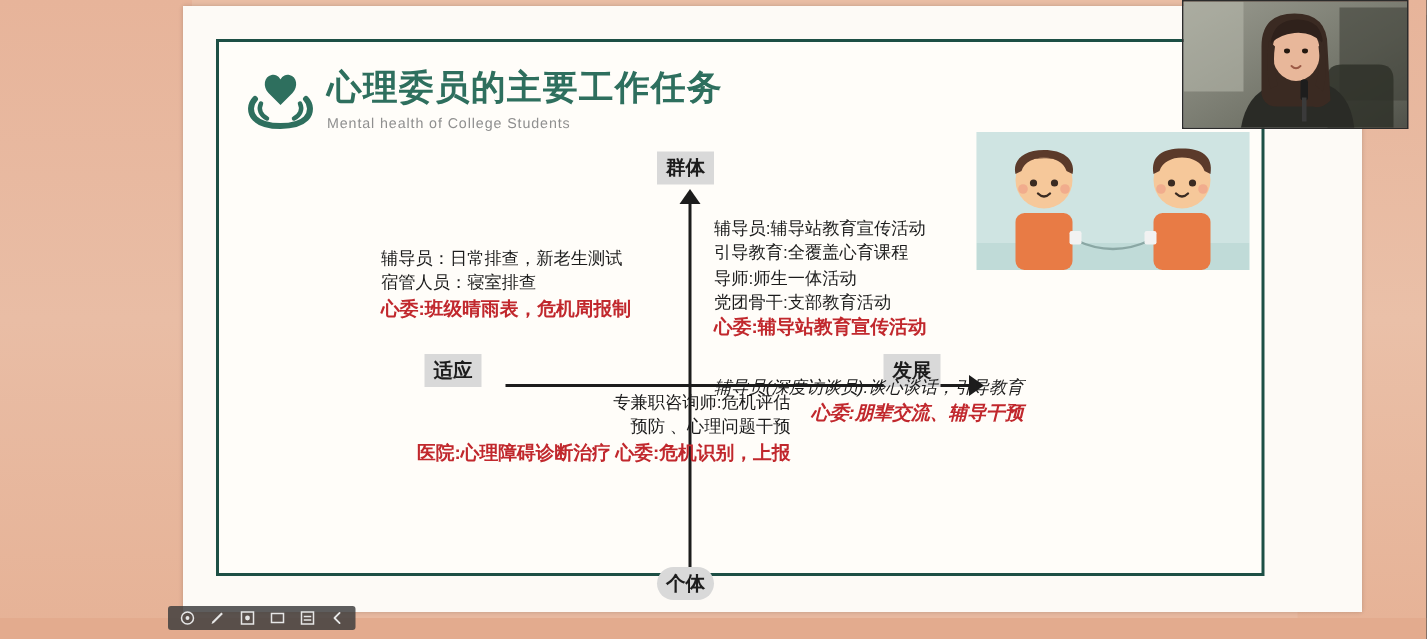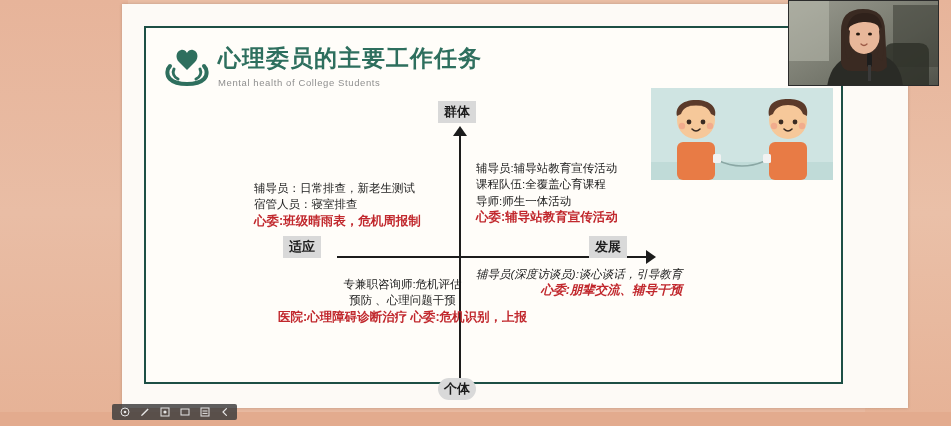--- a/index.html
+++ b/index.html
@@ -133,30 +133,29 @@
   .lbl-left   { left: 137px; top: 208px; }
   .lbl-right  { left: 443px; top: 208px; }
 
   
   .qblock {
     position: absolute;
     font-size: 11.5px;
     line-height: 1.42;
     color: #1c1c1c;
     white-space: nowrap;
-    margin-top: 15px;
   }
   .qblock .hl {
     color: #c1282d;
     font-weight: bold;
     font-size: 12.5px;
   }
   .q-tl { left: 108px; top: 137px; text-align: left; }
   .q-tr { left: 330px; top: 117px; text-align: left; }
-  .q-bl { left: 132px; top: 233px; text-align: center; }
+  .q-bl { left: 132px; top: 233px; text-align: right; }
   .q-br { left: 330px; top: 223px; text-align: right; font-style: italic; }
   .q-bl .hl { display: inline-block; }
 
   
   .kids {
     position: absolute;
     right: 8px; top: 60px;
     width: 182px; height: 92px;
     background: #cfe4e2;
     overflow: hidden;
@@ -235,22 +234,23 @@
       <div class="axis-label lbl-right">发展</div>
 
       <div class="qblock q-tl">
         <div>辅导员：日常排查，新老生测试</div>
         <div>宿管人员：寝室排查</div>
         <div class="hl">心委:班级晴雨表，危机周报制</div>
       </div>
 
       <div class="qblock q-tr">
         <div>辅导员:辅导站教育宣传活动</div>
-        <div>课程队伍:全覆盖心育课程</div>
+        <div>引导教育:全覆盖心育课程</div>
         <div>导师:师生一体活动</div>
+        <div>党团骨干:支部教育活动</div>
         <div class="hl">心委:辅导站教育宣传活动</div>
       </div>
 
       <div class="qblock q-bl">
         <div>专兼职咨询师:危机评估</div>
         <div>预防 、心理问题干预</div>
         <div class="hl">医院:心理障碍诊断治疗</div>
         <div class="hl">心委:危机识别，上报</div>
       </div>
 

